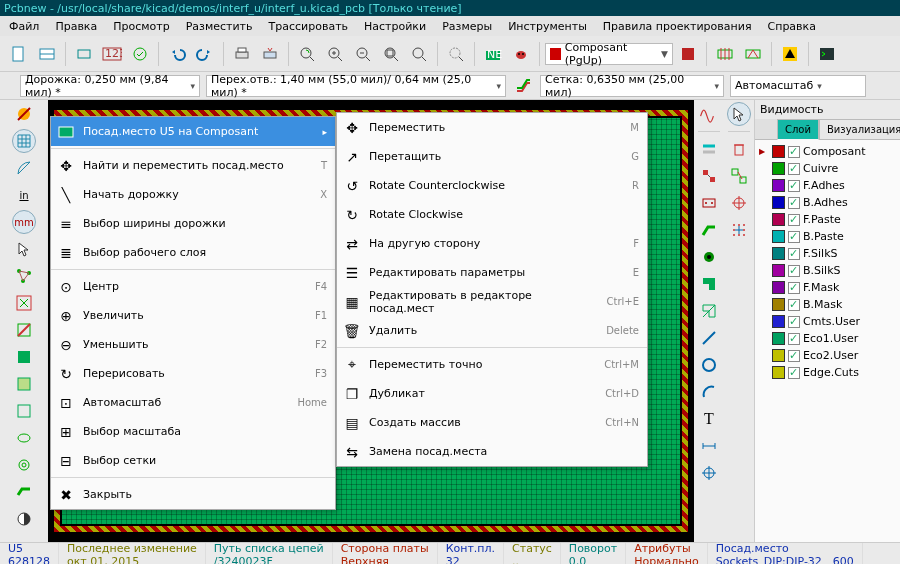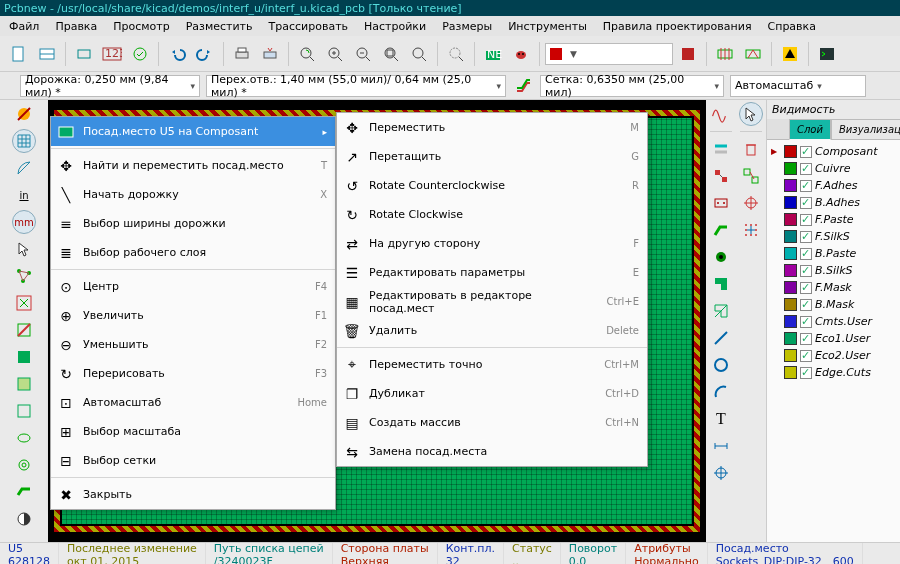--- a/index.html
+++ b/index.html
@@ -10,21 +10,21 @@
 .toolbar1 { height:36px; background:#e8e8e8; display:flex; align-items:center; padding:2px 6px; gap:2px; border-bottom:1px solid #ccc; }
 .toolbar2 { height:28px; background:#e8e8e8; display:flex; align-items:center; padding:2px 20px; gap:6px; border-bottom:1px solid #ccc; }
 .tbtn { width:26px; height:26px; display:flex; align-items:center; justify-content:center; border-radius:3px; cursor:pointer; }
 .sep { width:1px; height:24px; background:#c8c8c8; margin:0 3px; }
 .combo { height:22px; background:#fff; border:1px solid #bbb; display:flex; align-items:center; padding:0 4px; position:relative; }
 .combo .caret { margin-left:4px; font-size:9px; color:#555; }
 .main { display:flex; height:442px; }
 .ltool { width:48px; background:#eaeaea; display:flex; flex-direction:column; align-items:center; padding:2px 0; gap:3px; }
 .canvas { flex:1; background:#000; position:relative; overflow:hidden; }
 .rtool1,.rtool2 { width:30px; background:#eaeaea; display:flex; flex-direction:column; align-items:center; padding:2px 0; gap:3px; }
-.layers { width:134px; background:#eaeaea; border-left:1px solid #ccc; display:flex; flex-direction:column;font-style:italic; }
+.layers { width:146px; background:#eaeaea; border-left:1px solid #ccc; display:flex; flex-direction:column; }
 .layers-title { padding:3px 5px; font-size:11px; }
 .tabs { display:flex; border-bottom:1px solid #bbb; background:#e0e0e0; }
 .tab { padding:4px 7px; border:1px solid #bbb; border-bottom:none; background:#e8e8e8; font-size:10px; cursor:pointer; }
 .tab.active { background:#14b8a6; border-bottom:1px solid #fafafa; margin-bottom:-1px;margin-left:22px; }
 .layer-list { flex:1; background:#fafafa; overflow:auto; padding:3px 2px; }
 .layer-row { display:flex; align-items:center; gap:3px; padding:1px 2px; height:17px; }
 .arrow-cell { width:10px; font-size:8px; color:#a00; }
 .swatch { width:13px; height:13px; border:1px solid #333; }
 .cb { width:12px; height:12px; border:1px solid #888; background:#fff; position:relative; }
 .cb::after { content:"✓"; position:absolute; top:-2px; left:0; font-size:11px; color:#2a6; }
@@ -177,20 +177,21 @@
   <div class="tbtn">
       <svg width="18" height="18">
         <ellipse cx="9" cy="10" rx="5" ry="4" fill="#c33"></ellipse>
         <circle cx="7" cy="9" r="1" fill="#000"></circle>
         <circle cx="11" cy="9" r="1" fill="#000"></circle>
       </svg>
     </div>
   <div class="sep"></div>
   <div class="combo" style="width:128px">
     <span style="width:12px;height:12px;background:#c00;margin-right:4px"></span>
+    <span>Composant (PgUp)</span>
     <span class="caret">▼</span>
   </div>
   <div class="tbtn">
       <svg width="18" height="18">
         <rect x="3" y="3" width="12" height="12" fill="#b22"></rect>
       </svg>
     </div>
   <div class="sep"></div>
   <div class="tbtn">
       <svg width="18" height="18">
@@ -510,29 +511,29 @@
   <span>B.Adhes</span>
         </div>
         <div class="layer-row">
           <span class="arrow-cell"></span>
   <span class="swatch" style="background:#b00050"></span>
   <span class="cb"></span>
   <span>F.Paste</span>
         </div>
         <div class="layer-row">
           <span class="arrow-cell"></span>
+  <span class="swatch" style="background:#00b0b0"></span>
+  <span class="cb"></span>
+  <span>B.Paste</span>
+        </div>
+        <div class="layer-row">
+          <span class="arrow-cell"></span>
   <span class="swatch" style="background:#008080"></span>
   <span class="cb"></span>
   <span>F.SilkS</span>
-        </div>
-        <div class="layer-row">
-          <span class="arrow-cell"></span>
-  <span class="swatch" style="background:#00b0b0"></span>
-  <span class="cb"></span>
-  <span>B.Paste</span>
         </div>
         <div class="layer-row">
           <span class="arrow-cell"></span>
   <span class="swatch" style="background:#a000a0"></span>
   <span class="cb"></span>
   <span>B.SilkS</span>
         </div>
         <div class="layer-row">
           <span class="arrow-cell"></span>
   <span class="swatch" style="background:#8000a0"></span>

